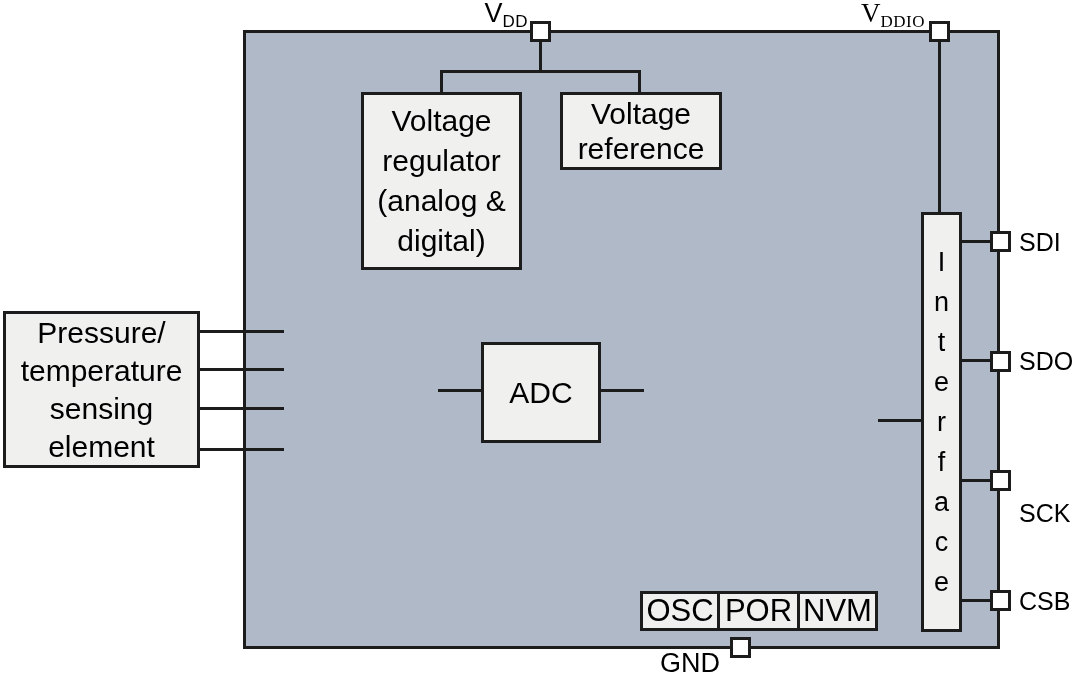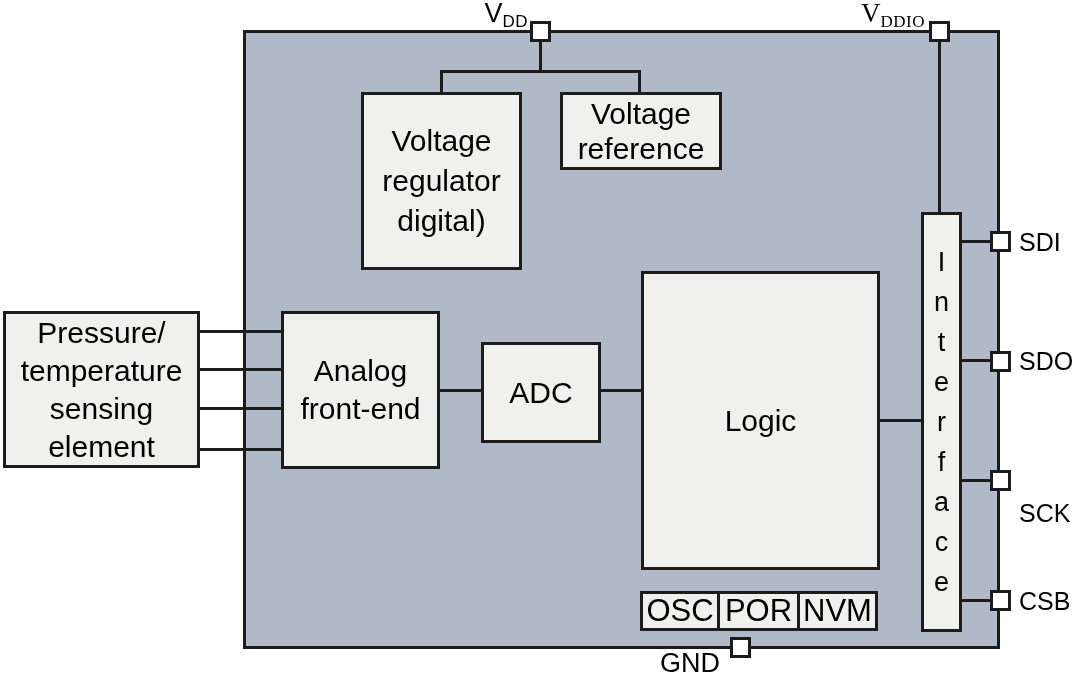--- a/index.html
+++ b/index.html
@@ -60,40 +60,34 @@
   <div class="box" style="left:3px;top:311px;width:197px;height:157px;line-height:38px;">
     <div>Pressure/</div>
     <div>temperature</div>
     <div>sensing</div>
     <div>element</div>
   </div>
 
   <div class="box" style="left:361px;top:92px;width:161px;height:178px;line-height:40px;">
     <div>Voltage</div>
     <div>regulator</div>
+    <div>(analog &amp;</div>
     <div>digital)</div>
   </div>
 
   <div class="box" style="left:560px;top:92px;width:162px;height:78px;line-height:35px;">
     <div>Voltage</div>
     <div>reference</div>
   </div>
 
-  <div class="box" style="left:281px;top:311px;width:159px;height:158px;line-height:38px;">
-    <div>Analog</div>
-    <div>front-end</div>
-  </div>
 
   <div class="box" style="left:481px;top:342px;width:120px;height:101px;">
     <div>ADC</div>
   </div>
 
-  <div class="box" style="left:641px;top:271px;width:239px;height:299px;">
-    <div>Logic</div>
-  </div>
 
   <div class="box iface" style="left:921px;top:212px;width:41px;height:420px;">
     <div>I</div>
     <div>n</div>
     <div>t</div>
     <div>e</div>
     <div>r</div>
     <div>f</div>
     <div>a</div>
     <div>c</div>

